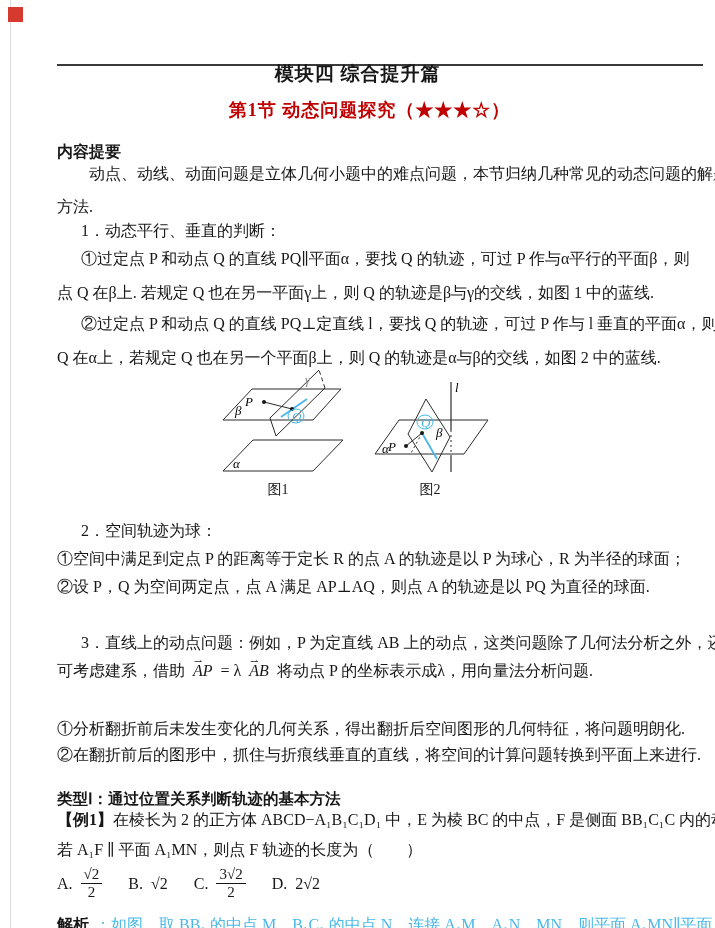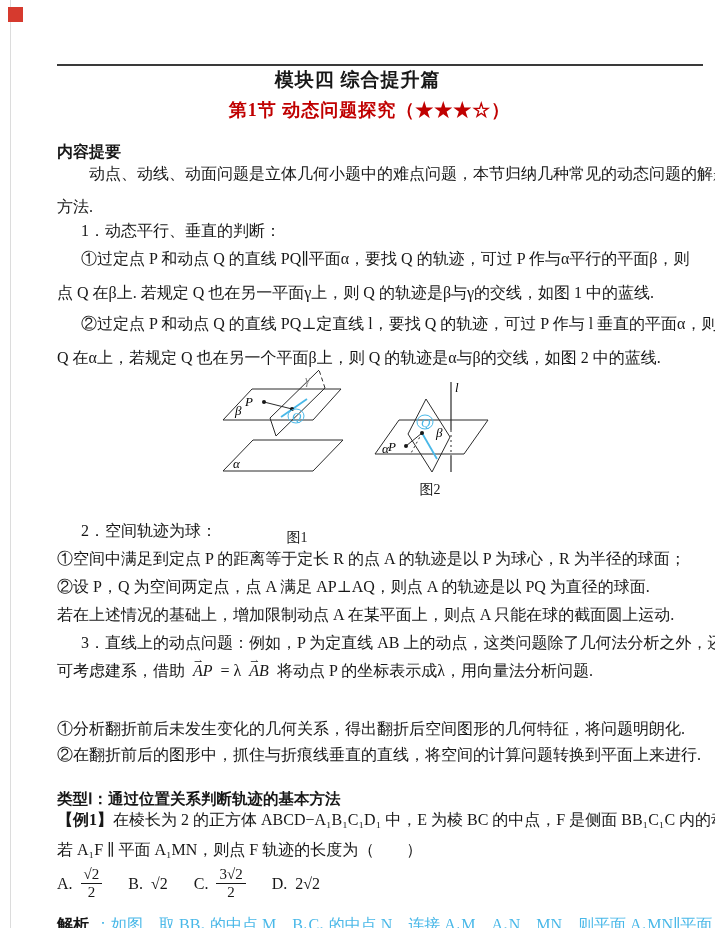--- a/index.html
+++ b/index.html
@@ -1,21 +1,21 @@
 <!DOCTYPE html>
 <html><head>
 <meta charset="utf-8">
 <style>
   html,body{margin:0;padding:0;background:#ffffff;}
   .page{position:relative;width:715px;height:928px;background:#fff;overflow:hidden;
         font-family:"Liberation Serif","DejaVu Serif",serif;color:#171717;}
   .edge-line{position:absolute;left:10px;top:0;width:1px;height:928px;background:#dcdcdc;}
   .corner-marker{position:absolute;left:8px;top:7px;width:15px;height:15px;}
   .header-rule{position:absolute;left:57px;top:64px;width:646px;height:2px;background:#3a3a3a;}
-  .doc-title{position:absolute;left:0;top:67px;width:715px;text-align:center;
+  .doc-title{position:absolute;left:0;top:61px;width:715px;text-align:center;
              font-size:19px;font-weight:bold;letter-spacing:1px;}
   .section-title{position:absolute;left:0;top:98px;width:715px;text-align:center;
              font-size:18px;font-weight:bold;letter-spacing:1px;margin-left:12px;}
   .tline{position:absolute;font-size:16px;line-height:20px;white-space:nowrap;}
   .bold{font-weight:bold;margin-top:8px;}
   .vec{position:relative;font-style:italic;margin:0 4px;}
   .vec::after{content:"⇀";position:absolute;left:1px;top:-10px;font-size:10px;font-style:normal;}
   .watermark{position:absolute;left:212px;top:491px;font-size:27px;color:#e4e4e4;
              letter-spacing:4px;white-space:nowrap;}
   .fig-caption{position:absolute;width:60px;text-align:center;font-size:14px;top:481px;}
@@ -84,28 +84,27 @@
     <circle cx="34" cy="78" r="2" fill="#171717"></circle>
     <circle cx="50" cy="65" r="2" fill="#171717"></circle>
     <text x="83" y="24">l</text>
     <text x="24" y="83" text-anchor="end">P</text>
     <text x="64" y="69">β</text>
     <text x="10" y="85">α</text>
     <ellipse cx="53" cy="54" rx="8" ry="7" fill="none" stroke="#49b8e8" stroke-width="1"></ellipse>
     <text x="49" y="59" fill="#49b8e8">Q</text>
   </svg>
 
-  <div class="fig-caption" style="left:267px;margin-top:48px;">图1</div>
+  <div class="fig-caption" style="left:248px;">图1</div>
   <div class="fig-caption" style="left:400px;">图2</div>
 
 
   <div class="tline" style="left:81px;top:521px;">2．空间轨迹为球：</div>
   <div class="tline" style="left:57px;top:549px;">①空间中满足到定点 P 的距离等于定长 R 的点 A 的轨迹是以 P 为球心，R 为半径的球面；</div>
   <div class="tline" style="left:57px;top:577px;">②设 P，Q 为空间两定点，点 A 满足 AP⊥AQ，则点 A 的轨迹是以 PQ 为直径的球面.</div>
-  <div class="tline" style="left:57px;top:605px;">若在上述情况的基础上，增加限制动点 A 在某平面上，则点 A 只能在球的截面圆上运动.</div>
 
   <div class="tline" style="left:81px;top:633px;">3．直线上的动点问题：例如，P 为定直线 AB 上的动点，这类问题除了几何法分析之外，还</div>
   <div class="tline" style="left:57px;top:661px;">
     <span>可考虑建系，借助</span>
     <span class="vec">AP</span>
     <span>= λ</span>
     <span class="vec">AB</span>
     <span>将动点 P 的坐标表示成λ，用向量法分析问题.</span>
   </div>
 

